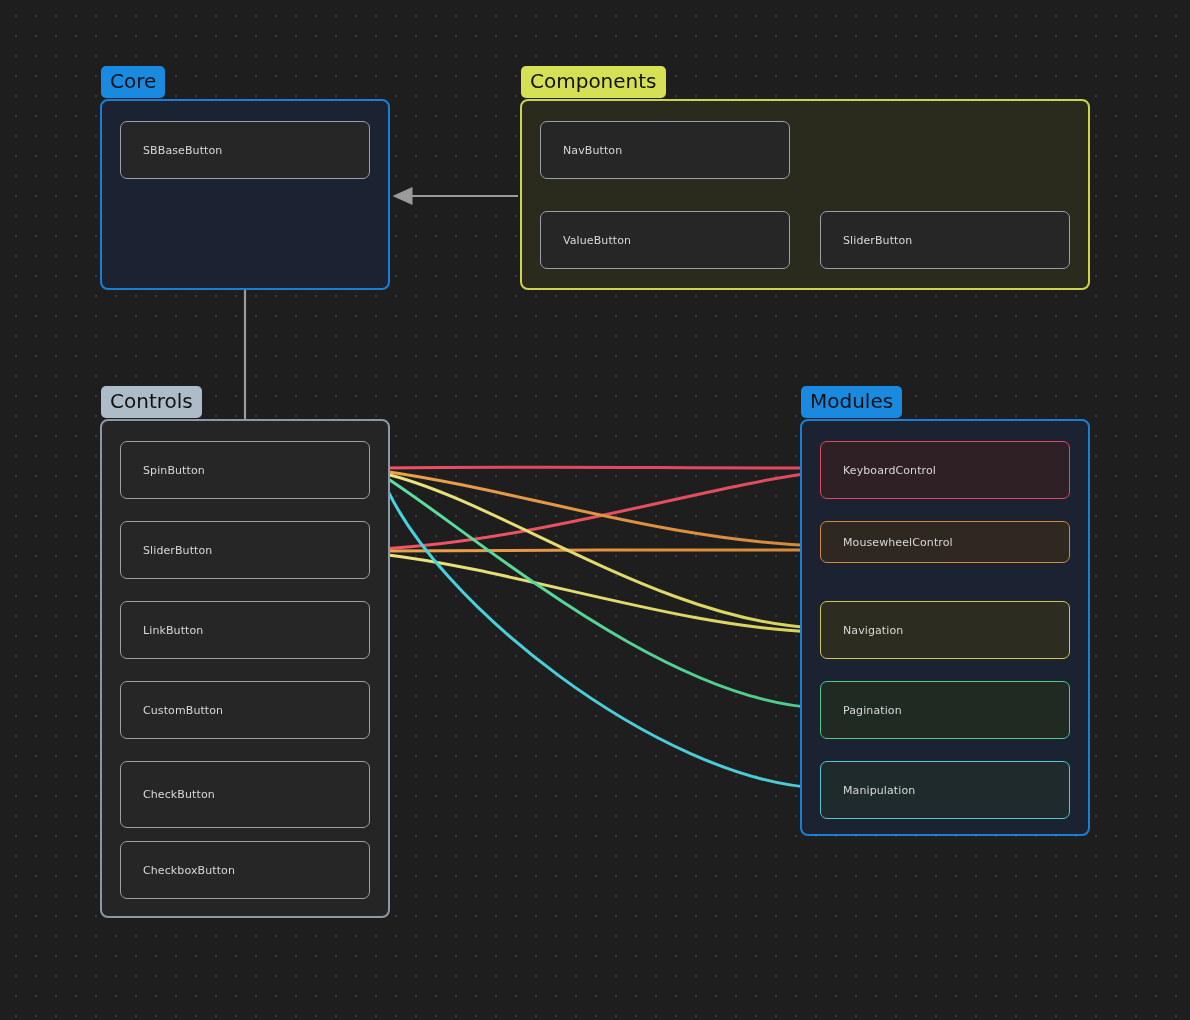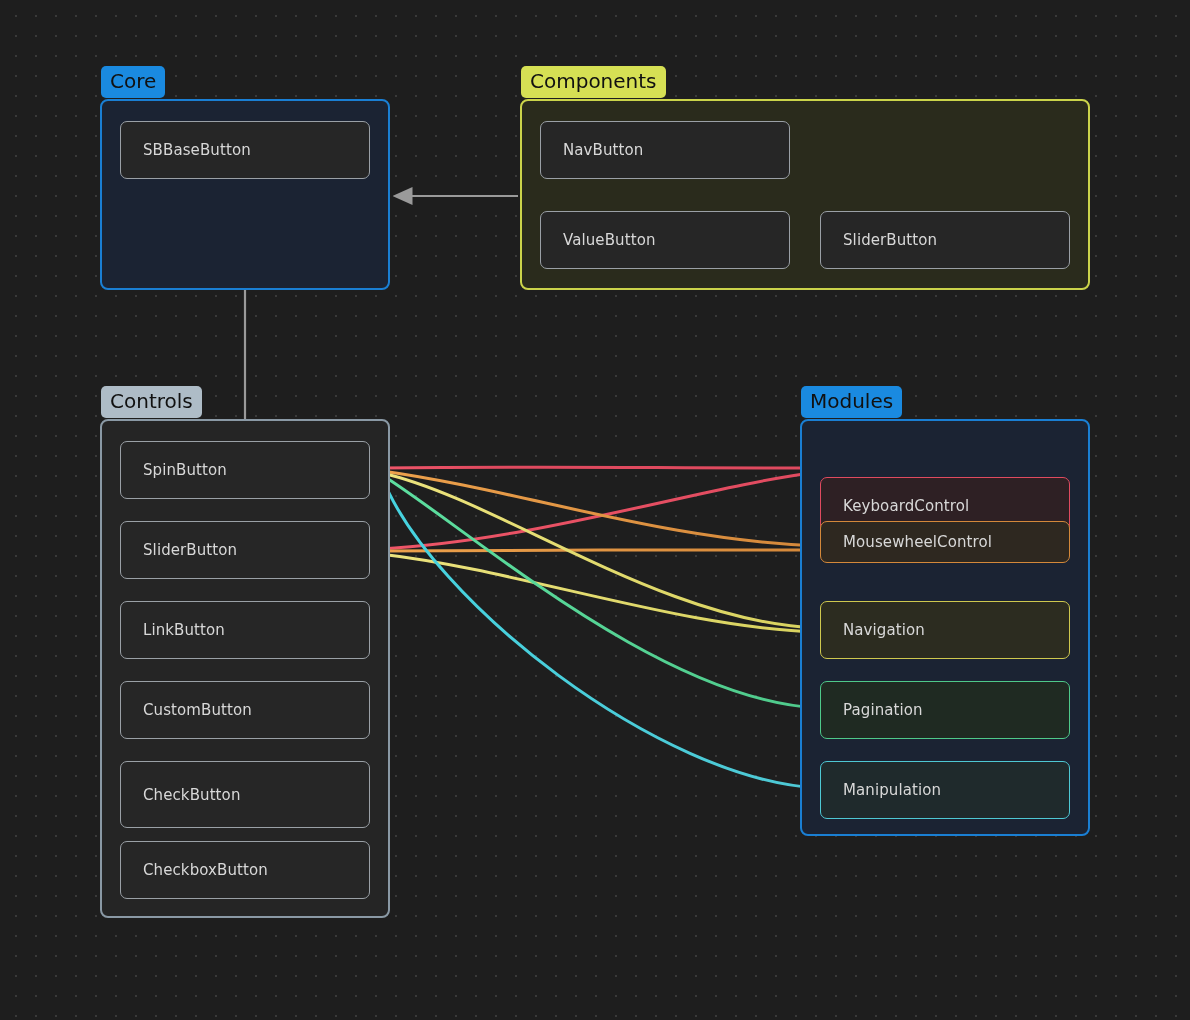--- a/index.html
+++ b/index.html
@@ -47,21 +47,21 @@
   
   .node{
     position:absolute;
     box-sizing:border-box;
     border-radius:7px;
     background:#262626;
     border:1.5px solid #9aa0a6;
     display:flex;align-items:center;
     padding-left:22px;
     color:#d8d8d8;
-    font-size:15px;
+    font-size:11px;
     letter-spacing:.1px;
   }
   .node.n-red{border-color:#e04a5f;background:#2e2024;}
   .node.n-orange{border-color:#d4883a;background:#2e2820;}
   .node.n-yellow{border-color:#cfc84e;background:#2c2c20;}
   .node.n-green{border-color:#4ec98a;background:#1f2a22;}
   .node.n-cyan{border-color:#4ec8d4;background:#1f2a2c;}
 </style>
 </head>
 <body>
@@ -179,21 +179,21 @@
   <div class="node" style="left:120px;top:761px;width:250px;height:67px;">
     <span>CheckButton</span>
   </div>
   <div class="node" style="left:120px;top:841px;width:250px;height:58px;">
     <span>CheckboxButton</span>
   </div>
 
   <div class="group" id="group-modules"></div>
   <div class="group-label" id="label-modules">Modules</div>
 
-  <div class="node n-red" style="left:820px;top:441px;width:250px;height:58px;margin-top:36px;">
+  <div class="node n-red" style="left:820px;top:441px;width:250px;height:58px;">
     <span>KeyboardControl</span>
   </div>
   <div class="node n-orange" style="left:820px;top:521px;width:250px;height:42px;">
     <span>MousewheelControl</span>
   </div>
   <div class="node n-yellow" style="left:820px;top:601px;width:250px;height:58px;">
     <span>Navigation</span>
   </div>
   <div class="node n-green" style="left:820px;top:681px;width:250px;height:58px;">
     <span>Pagination</span>

